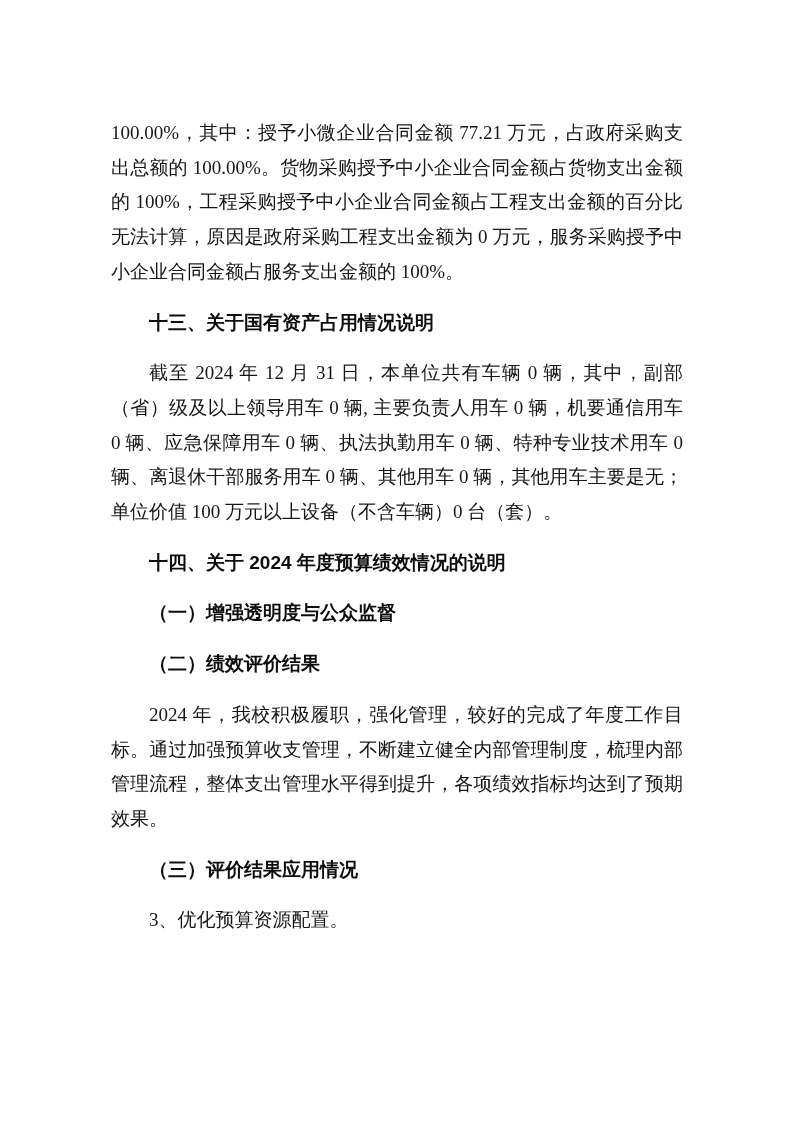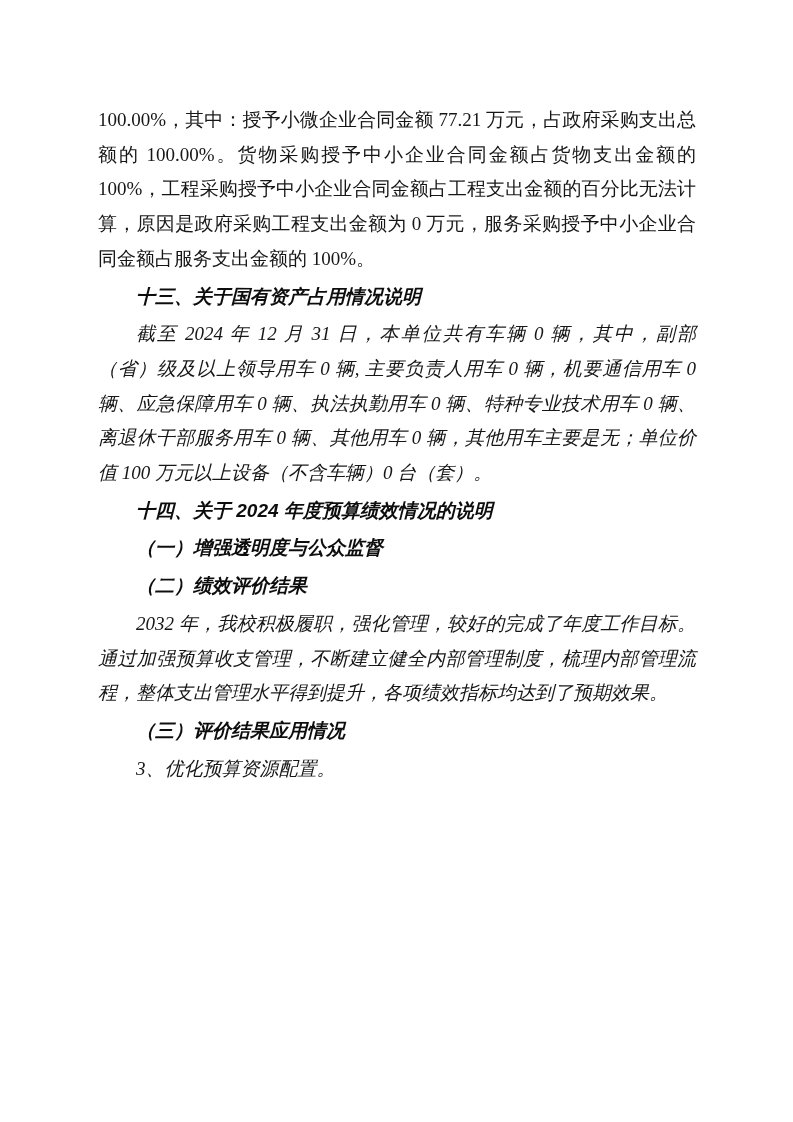--- a/index.html
+++ b/index.html
@@ -18,29 +18,28 @@
   .content {
     position: absolute;
     left: 95px;
     top: 100px;
     width: 604px;
     font-family: "Liberation Serif", "DejaVu Serif", serif;
     font-size: 19px;
     line-height: 34.7px;
   }
   .block {
-    margin: 3px;
+    margin: 16px;
     padding: 0;
   }
   .para {
     text-align: justify;
   }
   .indent {
     text-indent: 2em;
-    font-style: italic;
   }
   .heading {
     font-weight: 700;
     text-align: left;
     font-family: "Liberation Sans", "DejaVu Sans", sans-serif;
     color: #0d0d0d;
   }
   .list-item-line {
     text-align: left;
   }
@@ -49,17 +48,17 @@
 <body>
 
 <div class="page">
   <div class="content" id="doc-content">
       <div class="block para">100.00%，其中：授予小微企业合同金额 77.21 万元，占政府采购支出总额的 100.00%。货物采购授予中小企业合同金额占货物支出金额的 100%，工程采购授予中小企业合同金额占工程支出金额的百分比无法计算，原因是政府采购工程支出金额为 0 万元，服务采购授予中小企业合同金额占服务支出金额的 100%。</div>
       <div class="block heading indent">十三、关于国有资产占用情况说明</div>
       <div class="block para indent">截至 2024 年 12 月 31 日，本单位共有车辆 0 辆，其中，副部（省）级及以上领导用车 0 辆, 主要负责人用车 0 辆，机要通信用车 0 辆、应急保障用车 0 辆、执法执勤用车 0 辆、特种专业技术用车 0 辆、离退休干部服务用车 0 辆、其他用车 0 辆，其他用车主要是无；单位价值 100 万元以上设备（不含车辆）0 台（套）。</div>
       <div class="block heading indent">十四、关于 2024 年度预算绩效情况的说明</div>
       <div class="block heading indent">（一）增强透明度与公众监督</div>
       <div class="block heading indent">（二）绩效评价结果</div>
-      <div class="block para indent">2032 年，我校积极履职，强化管理，较好的完成了年度工作目标。通过加强预算收支管理，不断建立健全内部管理制度，梳理内部管理流程，整体支出管理水平得到提升，各项绩效指标均达到了预期效果。</div>
+      <div class="block para indent">2024 年，我校积极履职，强化管理，较好的完成了年度工作目标。通过加强预算收支管理，不断建立健全内部管理制度，梳理内部管理流程，整体支出管理水平得到提升，各项绩效指标均达到了预期效果。</div>
       <div class="block heading indent">（三）评价结果应用情况</div>
       <div class="block list-item-line indent">3、优化预算资源配置。</div>
     </div>
 </div>
 
 </body></html>

